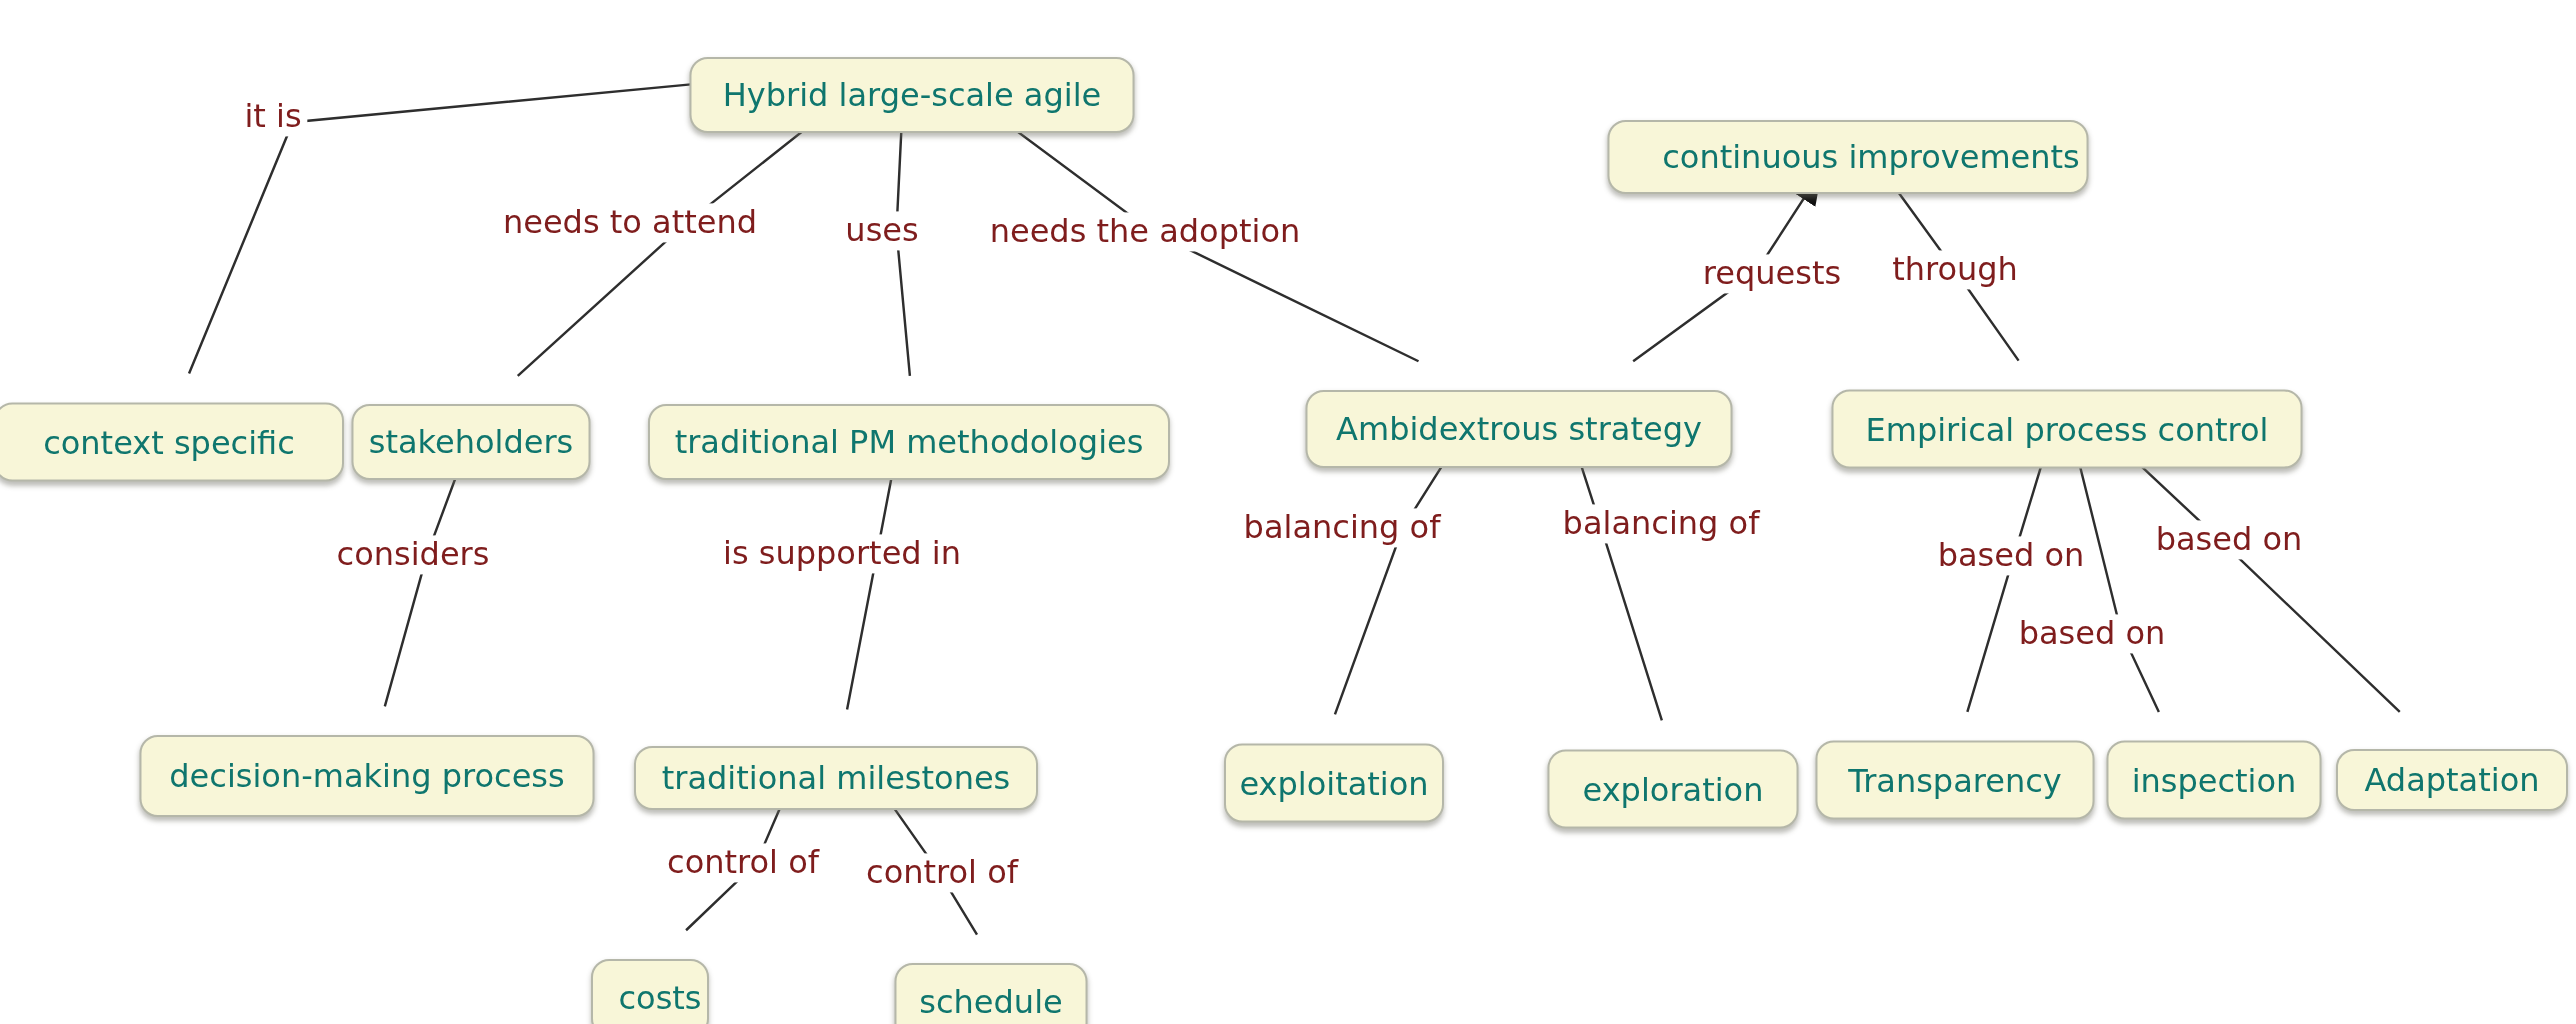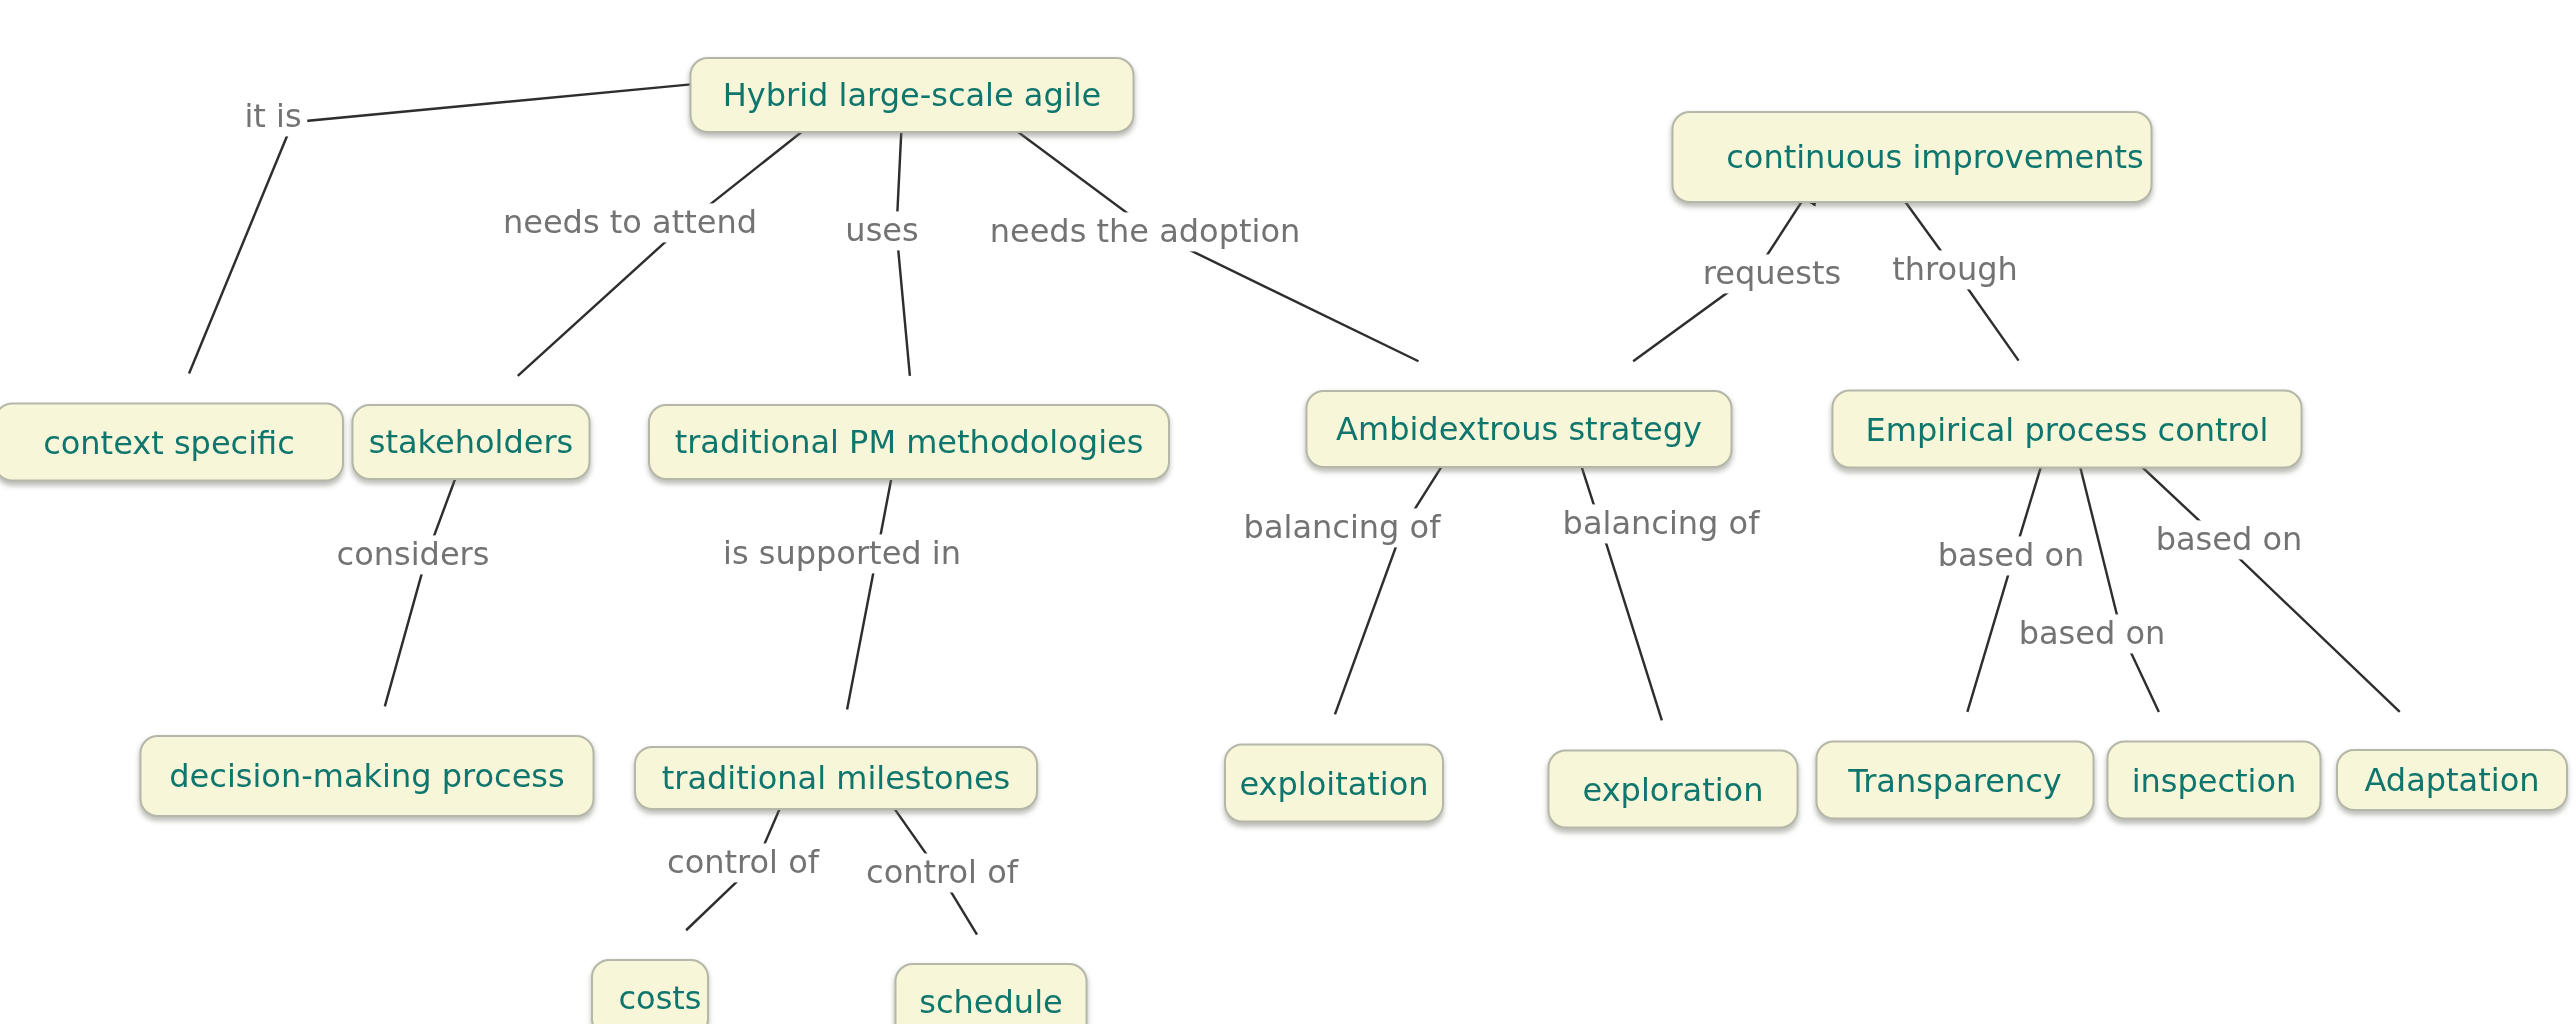--- a/index.html
+++ b/index.html
@@ -24,21 +24,21 @@
   }
   .edge-line {
     fill: none;
     stroke: #2e2e2e;
     stroke-width: 4;
   }
   .edge-label {
     position: absolute;
     transform: translate(-50%, -50%);
     background: #ffffff;
-    color: #737373;
+    color: #7f1d1d;
     font-size: 32px;
     line-height: 1.15;
     padding: 1.2px 6.1px;
     white-space: nowrap;
     z-index: 2;
   }
   .node {
     position: absolute;
     transform: translate(-50%, -50%);
     background: #f8f6d8;
@@ -97,21 +97,21 @@
       <div class="edge-label" style="left: 1342px; top: 528px;">balancing of</div>
       <div class="edge-label" style="left: 1661px; top: 524px;">balancing of</div>
       <div class="edge-label" style="left: 2011px; top: 556px;">based on</div>
       <div class="edge-label" style="left: 2092px; top: 634px;">based on</div>
       <div class="edge-label" style="left: 2229px; top: 540px;">based on</div>
       <div class="edge-label" style="left: 743px; top: 863px;">control of</div>
       <div class="edge-label" style="left: 942px; top: 873px;">control of</div>
     </div>
   <div id="nodes">
       <div class="node" style="left: 912px; top: 65px; width: 445px; height: 76px;">Hybrid large-scale agile</div>
-      <div class="node" style="left: 1912px; top: 127px; width: 481px; height: 92px; padding-left: 46px;">continuous improvements</div>
+      <div class="node" style="left: 1848px; top: 127px; width: 481px; height: 74px; padding-left: 46px;">continuous improvements</div>
       <div class="node" style="left: 169px; top: 412px; width: 350px; height: 79px;">context specific</div>
       <div class="node" style="left: 471px; top: 412px; width: 239px; height: 76px;">stakeholders</div>
       <div class="node" style="left: 909px; top: 412px; width: 522px; height: 76px;">traditional PM methodologies</div>
       <div class="node" style="left: 1519px; top: 399px; width: 427px; height: 78px;">Ambidextrous strategy</div>
       <div class="node" style="left: 2067px; top: 399px; width: 471px; height: 79px;">Empirical process control</div>
       <div class="node" style="left: 367px; top: 746px; width: 455px; height: 82px; text-align: right;">decision-making process</div>
       <div class="node" style="left: 836px; top: 748px; width: 404px; height: 64px;">traditional milestones</div>
       <div class="node" style="left: 1334px; top: 753px; width: 220px; height: 79px;">exploitation</div>
       <div class="node" style="left: 1673px; top: 759px; width: 251px; height: 79px;">exploration</div>
       <div class="node" style="left: 1955px; top: 750px; width: 279px; height: 79px;">Transparency</div>

